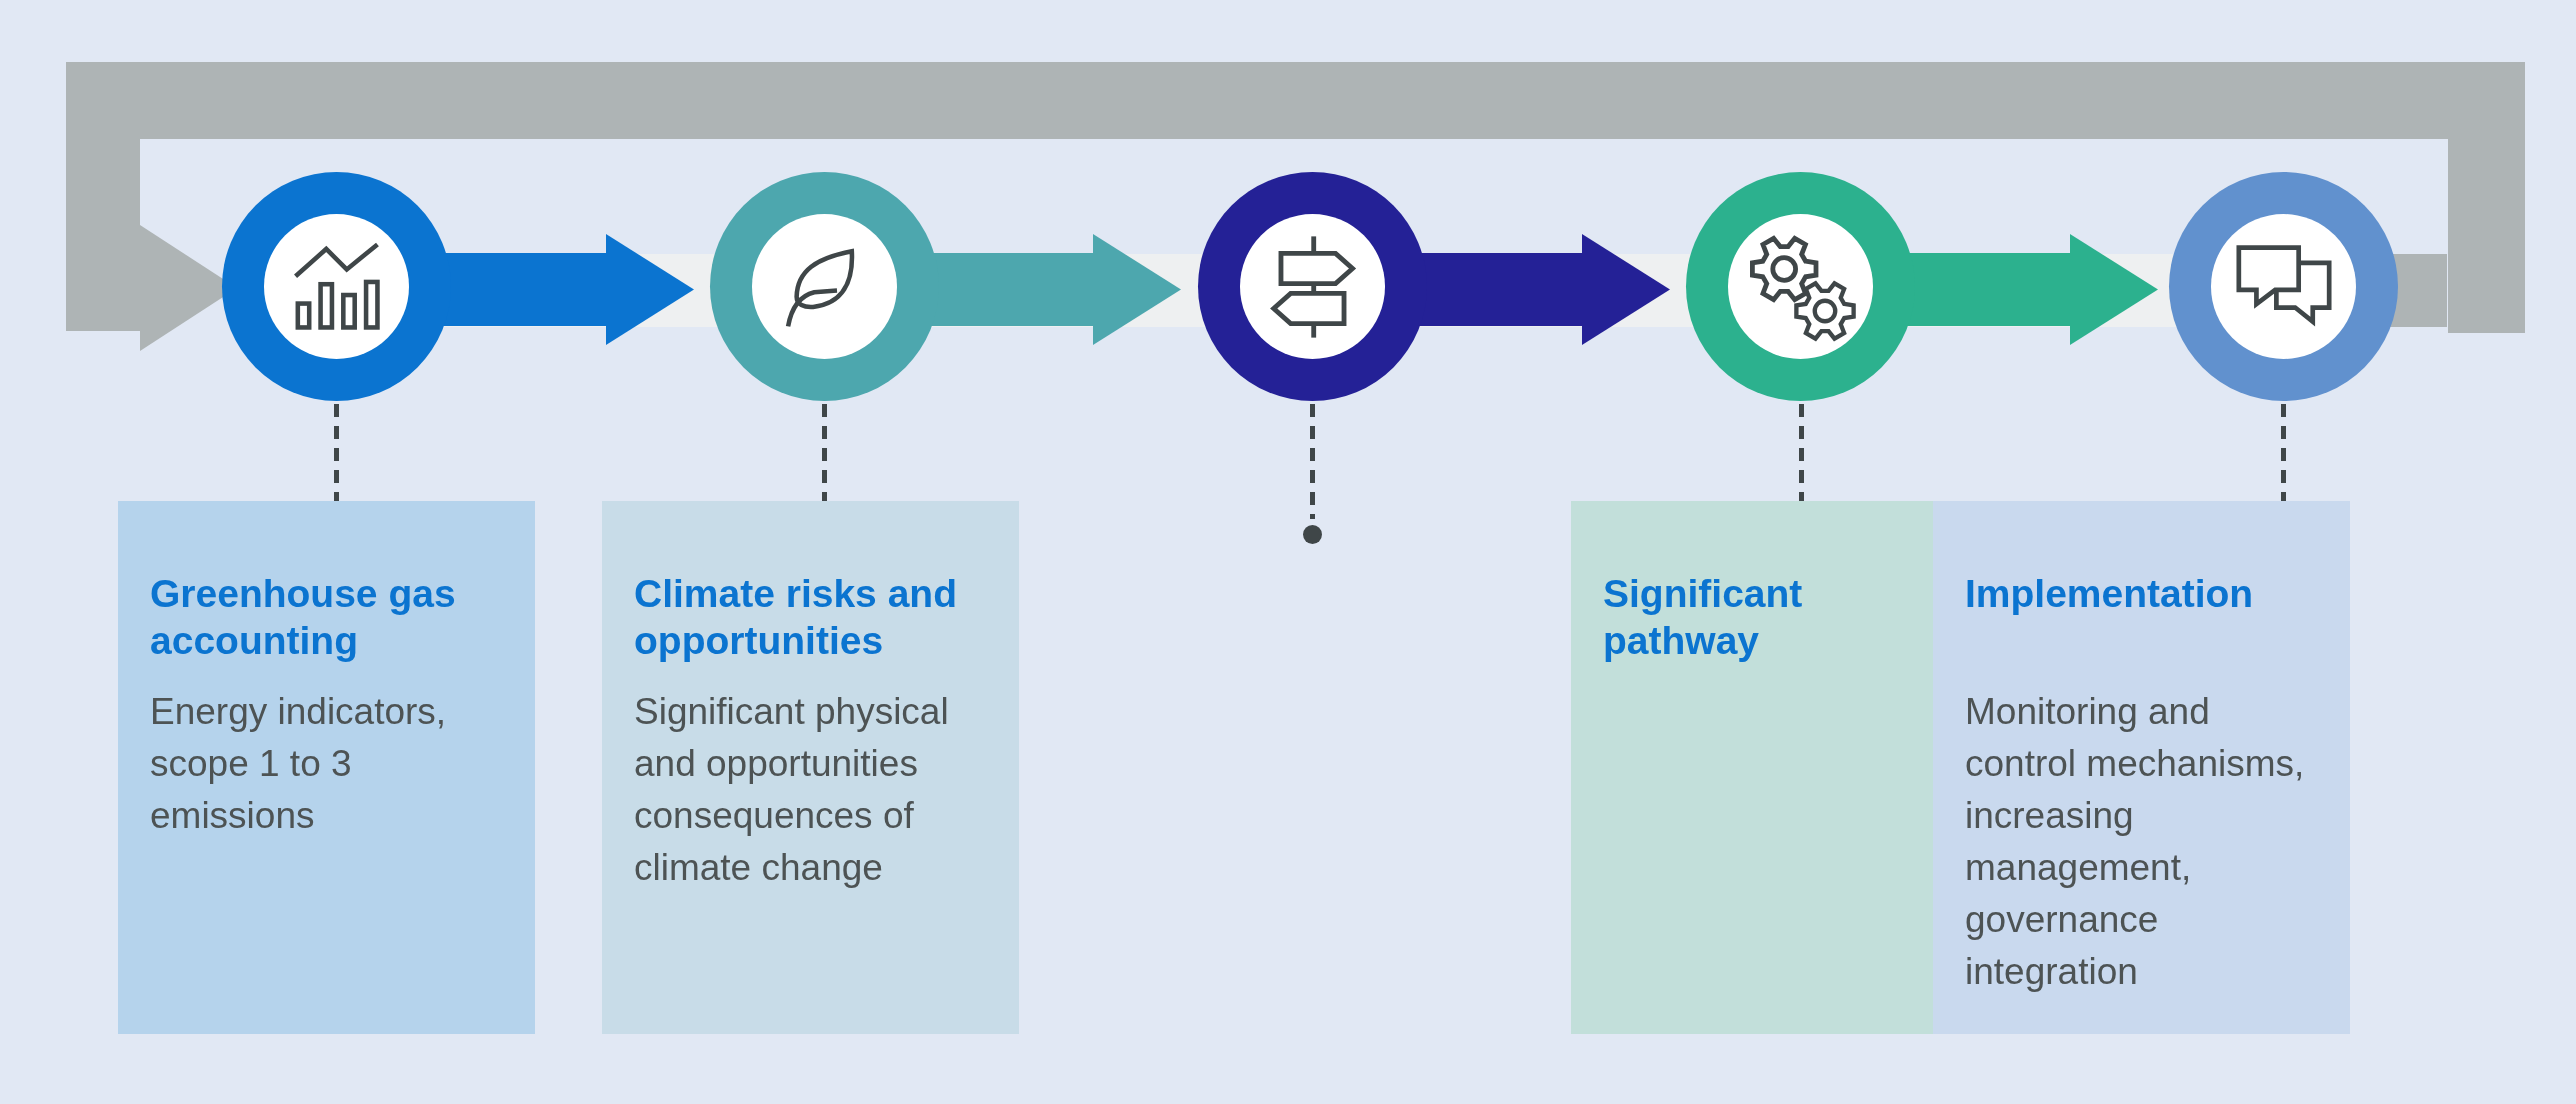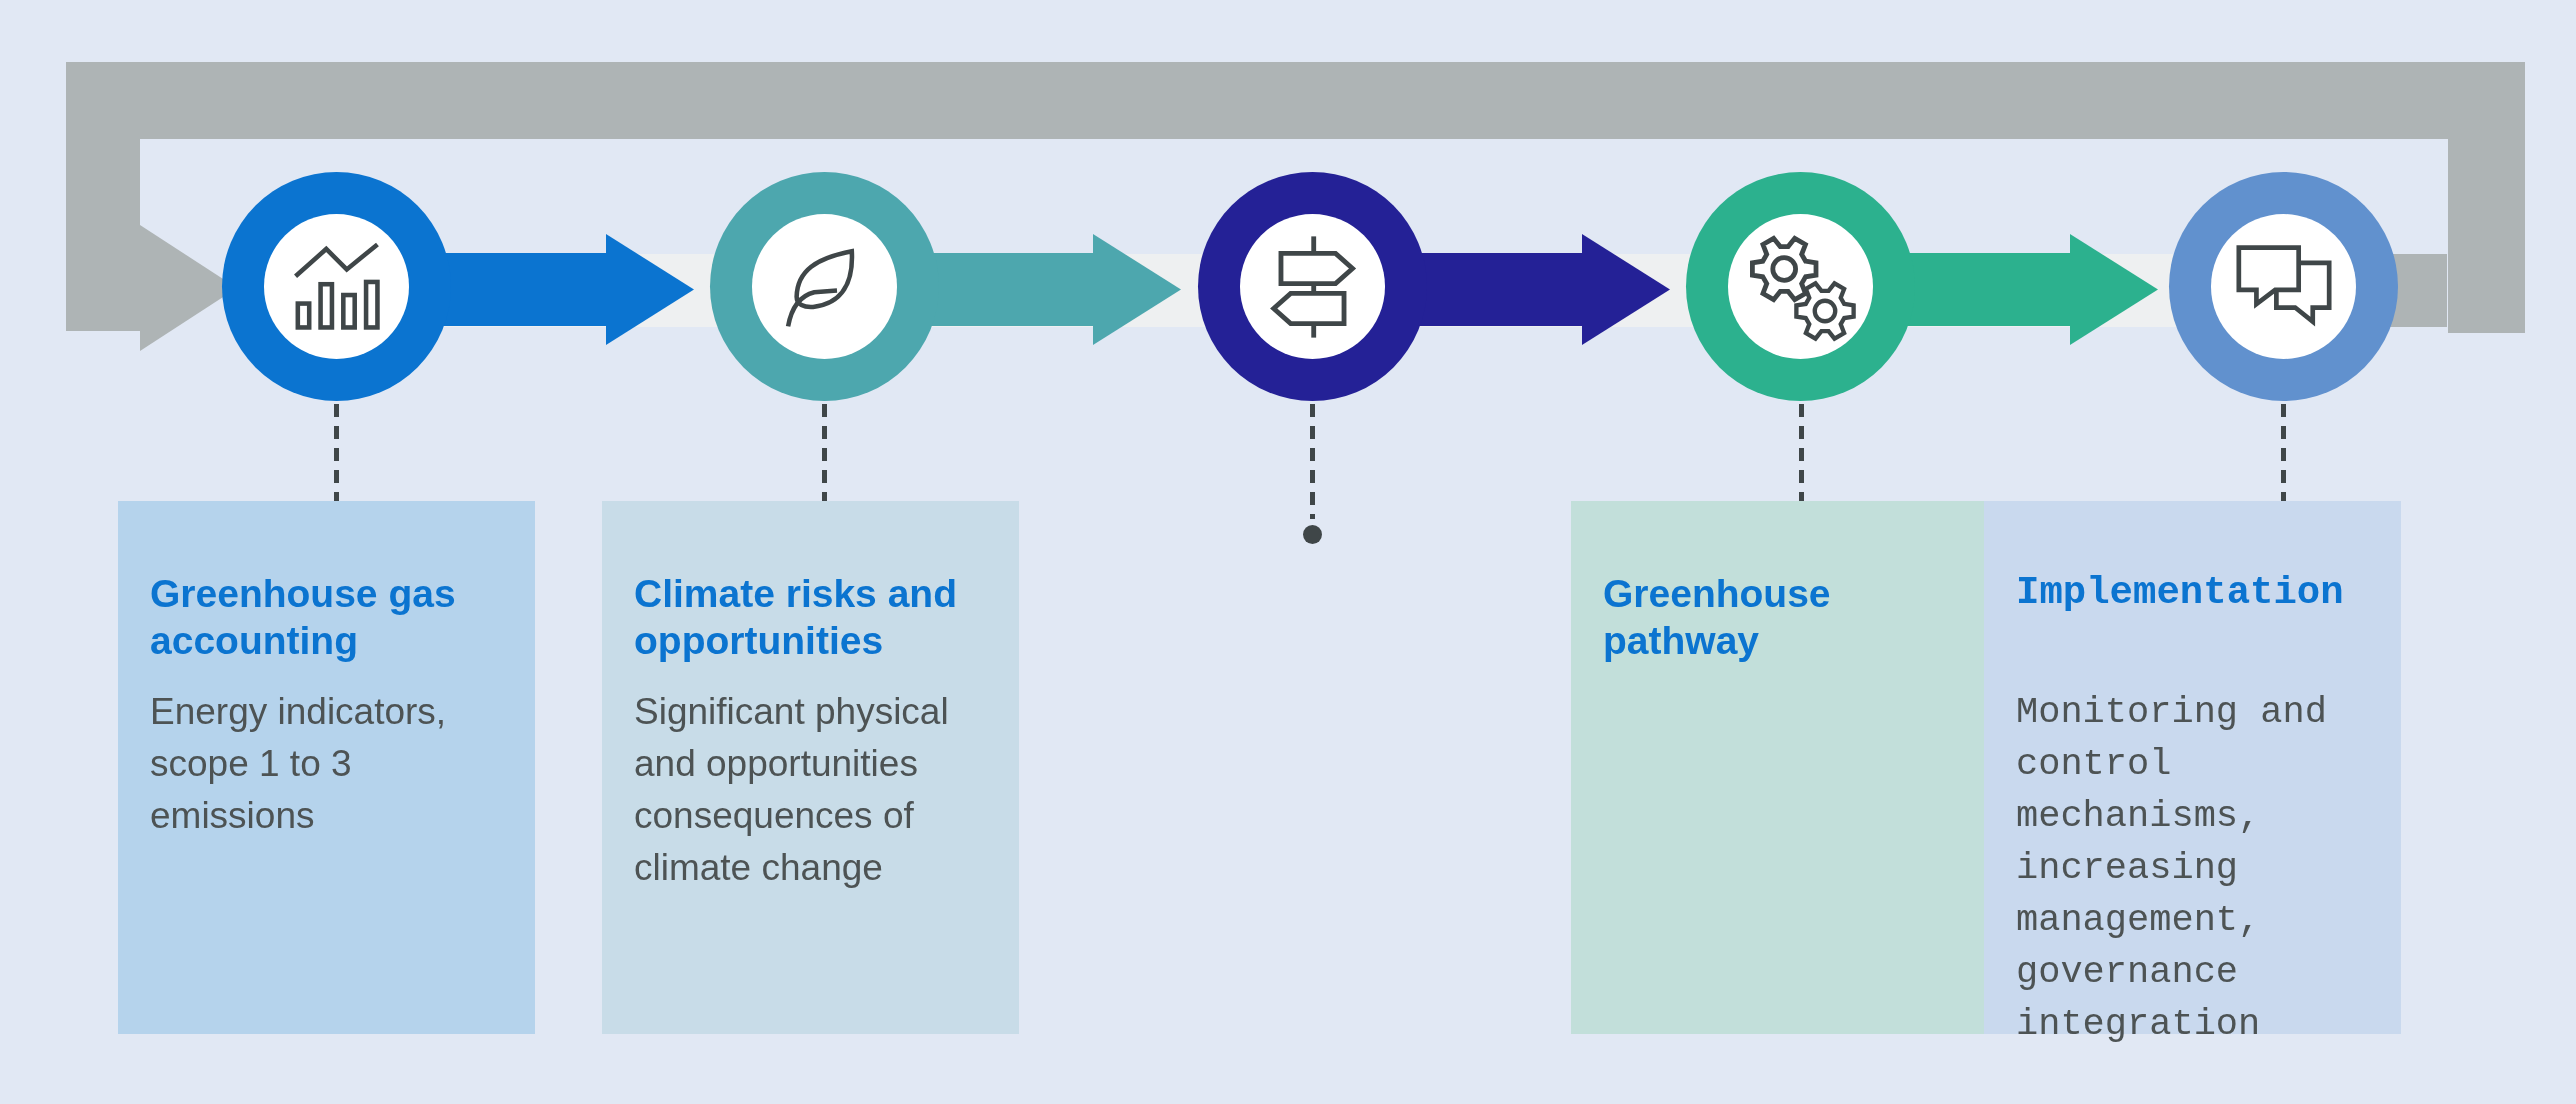--- a/index.html
+++ b/index.html
@@ -54,21 +54,21 @@
   .dot{top:525px;width:19px;height:19px;border-radius:50%;background:var(--ink,#3f4648);}
   .o1{left:327px;} .o2{left:815px;} .o3{left:1303px;} .o4{left:1791px;} .o5{left:2274px;}
 
   
   .card{top:501px;width:417px;height:533px;box-sizing:border-box;
         padding:69px 23.4px 0 32px;}
   .k1{left:118px;background:var(--card1);}
   .k2{left:602px;background:var(--card2);}
   .k3{left:1087px;background:var(--card3);}
   .k4{left:1571px;background:var(--card4);}
-  .k5{left:1984px;background:var(--card5);font-family:Liberation Mono, monospace;}
+  .k5{left:1933px;background:var(--card5);}
   .card h3{margin:0 0 21px 0;min-height:95px;
         font-size:39px;line-height:47px;font-weight:bold;
         color:var(--title_blue,#0b74d0);}
   .card p{margin:0;font-size:37px;line-height:52px;color:var(--body_text,#4d5354);}
 </style>
 </head>
 <body>
 
 <div class="canvas">
 
@@ -165,21 +165,21 @@
 
   <div class="abs card k1">
     <h3>Greenhouse gas accounting</h3>
     <p>Energy indicators, scope 1 to 3 emissions</p>
   </div>
   <div class="abs card k2">
     <h3>Climate risks and opportunities</h3>
     <p>Significant physical and opportunities consequences of climate change</p>
   </div>
   <div class="abs card k4">
-    <h3>Greenhouse pathway</h3>
+    <h3>Significant pathway</h3>
   </div>
   <div class="abs card k5">
     <h3>Implementation</h3>
     <p>Monitoring and control mechanisms, increasing management, governance integration</p>
   </div>
 
 </div>
 
 
 </body></html>

